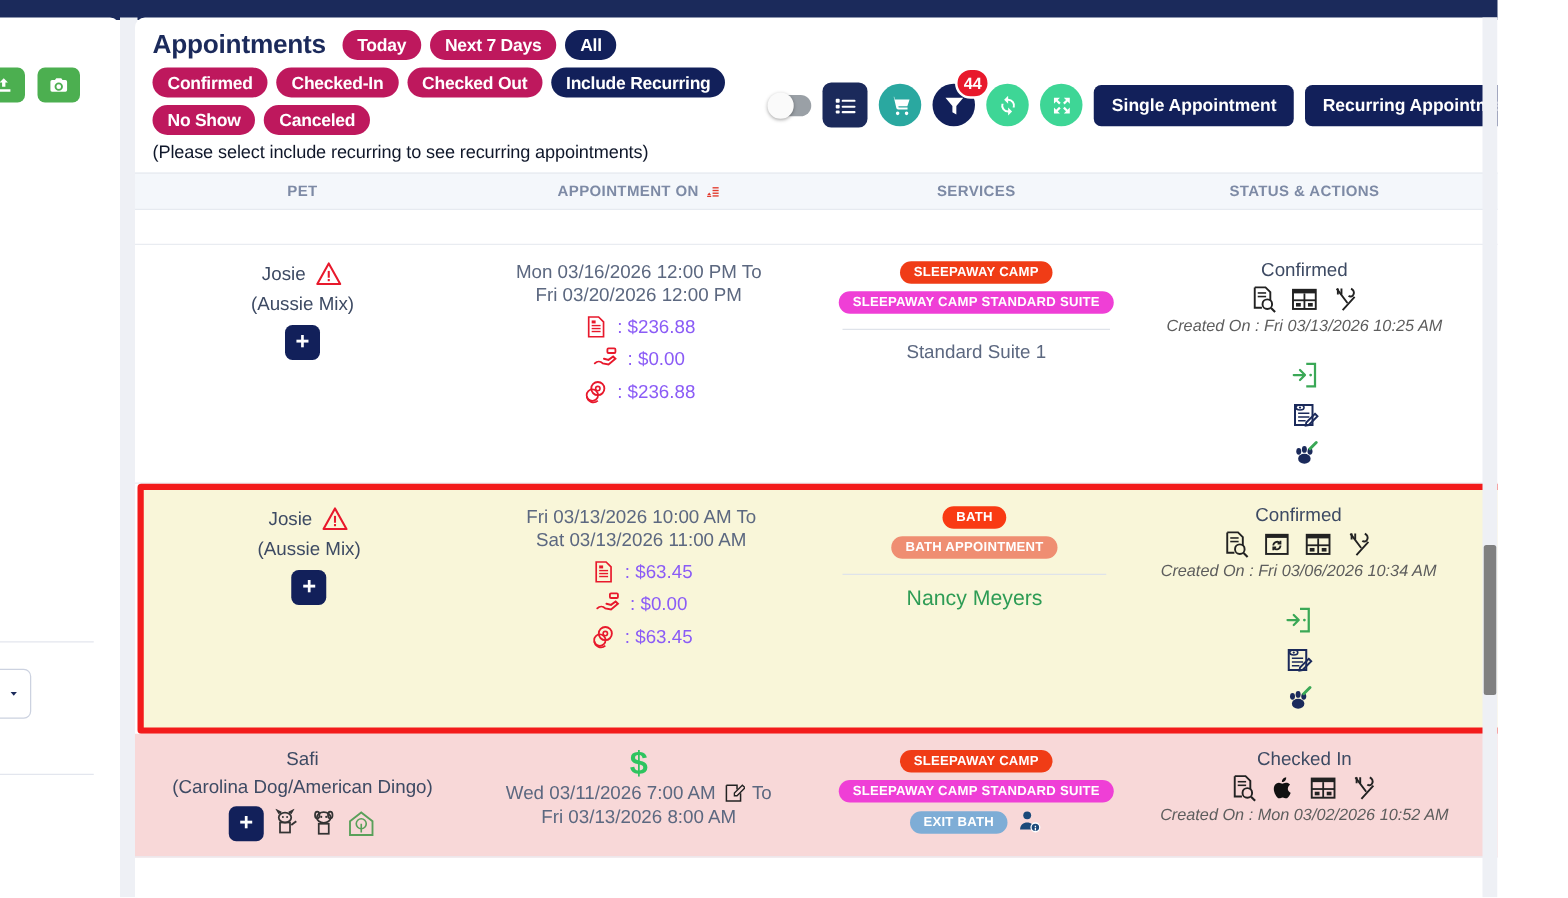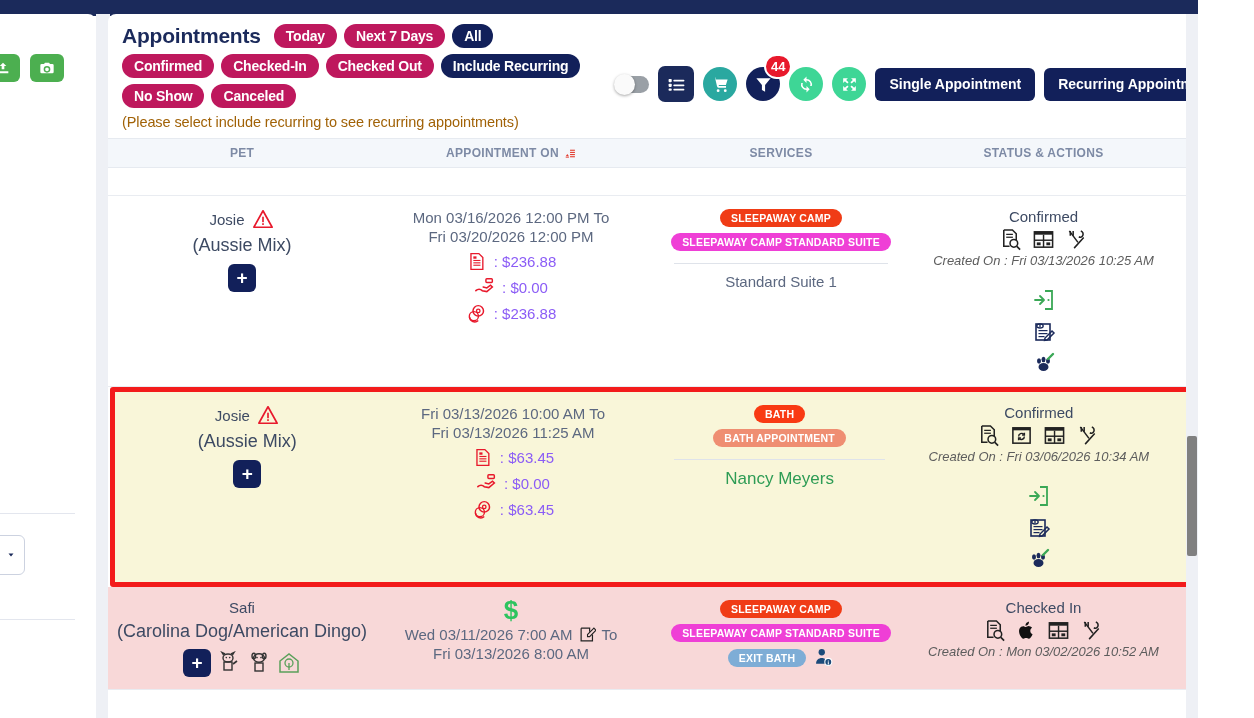--- a/index.html
+++ b/index.html
@@ -57,21 +57,21 @@
   }
   .pill {
     display:inline-flex; align-items:center; justify-content:center;
     height:24px; padding:0 12px; border-radius:13px;
     font-size:14px; font-weight:bold; color:#ffffff;
     white-space:nowrap; cursor:pointer; letter-spacing:-0.2px;
   }
   .pill.green { background:#be185d; }
   .pill.navy  { background:#12205a; }
   .note {
-    color:#a16207; font-size:14.5px; margin:3px 0 6px 0; letter-spacing:-0.1px;
+    color:#0f172a; font-size:14.5px; margin:3px 0 6px 0; letter-spacing:-0.1px;
   }
 
   
   .toolbar {
     position:absolute; right:14px; top:52px;
     display:flex; align-items:center; gap:9px;
   }
   .toggle {
     width:34px; height:17px; border-radius:9px; background:#9aa0a6;
     position:relative; cursor:pointer;
@@ -135,21 +135,21 @@
   .row.pink  { background:#f8d8d8; }
   .row.selected {
     border:5px solid #f31b1b; border-radius:3px;
     margin:0 2px; width:1130px;
   }
   .cell { padding:12px 6px; text-align:center; position:relative; }
 
   
   .pet-name-line { display:flex; align-items:center; justify-content:center; gap:6px; }
   .pet-name { font-size:15px; color:#3d4a63; }
-  .pet-breed { font-size:18px; color:#3d4a63; margin-top:5px; }
+  .pet-breed { font-size:15px; color:#3d4a63; margin-top:5px; }
   .plus-btn {
     width:28px; height:28px; border-radius:6px; background:#12205a;
     color:#fff; font-size:19px; font-weight:bold; line-height:26px;
     display:inline-flex; align-items:center; justify-content:center; cursor:pointer;
   }
   .pet-icons { display:flex; align-items:center; justify-content:center; gap:6px; margin-top:7px; }
 
   
   .appt-date { font-size:15px; color:#5c6880; line-height:19px; }
   .money-line {
@@ -449,21 +449,21 @@
               <rect x="11.1" y="9.5" width="1.8" height="6" fill="#e8192c"></rect>
                 <rect x="11.1" y="16.6" width="1.8" height="1.9" fill="#e8192c"></rect>
             </svg>
           </div>
           <div class="pet-breed">(Aussie Mix)</div>
           <div style="margin-top:8px;"><span class="plus-btn">+</span></div>
         </div>
 
         <div class="cell col-appt">
           <div class="appt-date">Fri 03/13/2026 10:00 AM To</div>
-          <div class="appt-date">Fri 03/13/2026 11:25 AM</div>
+          <div class="appt-date">Sat 03/13/2026 11:00 AM</div>
           <div class="money-line">
             <span class="ml-ic">
                 <svg width="19" height="21" viewBox="0 0 24 24">
                   <path d="M5 2h10l5 5v15H5V2z" fill="none" stroke="#e8192c" stroke-width="1.7"></path>
                   <rect x="8" y="10" width="9" height="1.4" fill="#e8192c"></rect>
                   <rect x="8" y="13" width="9" height="1.4" fill="#e8192c"></rect>
                   <rect x="8" y="16" width="9" height="1.4" fill="#e8192c"></rect>
                   <rect x="8" y="5.5" width="4" height="3" fill="#e8192c"></rect>
                 </svg>
               </span>

